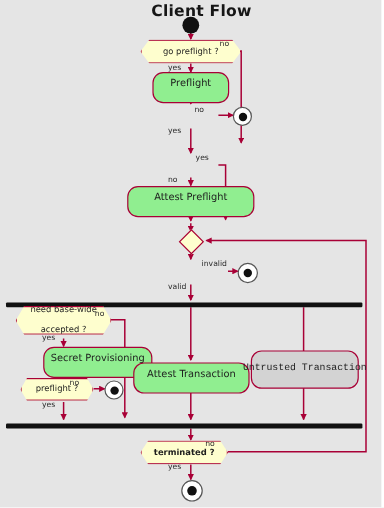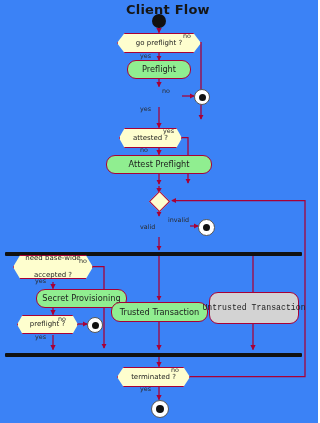--- a/index.html
+++ b/index.html
@@ -1,32 +1,32 @@
 <!DOCTYPE html>
 <html><head>
 <meta charset="utf-8">
 <style>
   html,body{margin:0;padding:0;background:#ffffff;}
   body{width:318px;height:423px;overflow:hidden;
        font-family:"DejaVu Sans","Liberation Sans",sans-serif;}
-  #stage{position:relative;width:318px;height:423px;background:#3b82f6;}
+  #stage{position:relative;width:318px;height:423px;background:#e5e5e5;}
   #wires{position:absolute;left:0;top:0;width:318px;height:423px;}
 
   .title{
     position:absolute;font-weight:bold;font-size:13px;color:#161616;
     white-space:nowrap;letter-spacing:.2px;
   }
 
   .act{
     position:absolute;box-sizing:border-box;
     border:1.3px solid #A80036;border-radius:9px;
     background:#90EE90;color:#1d1d1d;
     font-size:8.2px;line-height:1;
-    display:flex;align-items:center;justify-content:center;
-    white-space:nowrap;padding:0 6px;
+    display:flex;align-items:flex-end;justify-content:center;
+    white-space:nowrap;padding:12px 6px;
   }
   .act.gray{background:#D3D3D3;}
 
   .dia{
     position:absolute;box-sizing:border-box;
     color:#1d1d1d;font-size:7px;line-height:8.4px;
     display:flex;align-items:center;justify-content:center;text-align:center;
     background:#FEFECE;border:1.15px solid #A80036;
     clip-path:polygon(0% 50%, 9% 0%, 91% 0%, 100% 50%, 91% 100%, 9% 100%);
   }
@@ -135,34 +135,31 @@
     <span>Preflight</span>
   </div>
 
   <div class="lbl" style="left:162px;top:88px;">no</div>
   <div class="lbl" style="left:140px;top:106px;">yes</div>
 
   <div class="end" style="left:194px;top:89px;width:14px;height:14px;">
       <i style="width:7px;height:7px;"></i>
     </div>
 
-  <div class="dia" style="left:119px;top:128px;width:63px;height:20px;">
-    <span>attested ?</span>
-  </div>
   <div class="lbl" style="left:163px;top:128px;">yes</div>
   <div class="lbl" style="left:140px;top:147px;">no</div>
 
   <div class="act" style="left:106px;top:155px;width:106px;height:19px;">
     <span>Attest Preflight</span>
   </div>
 
   <div class="merge" style="left:152px;top:194px;width:13px;height:13px;"></div>
 
   <div class="lbl" style="left:168px;top:217px;">invalid</div>
-  <div class="lbl" style="left:140px;top:224px;">valid</div>
+  <div class="lbl" style="left:140px;top:236px;">valid</div>
 
   <div class="end" style="left:198px;top:219px;width:15px;height:15px;">
       <i style="width:7px;height:7px;"></i>
     </div>
 
   <div class="bar" style="left:5px;top:252px;width:297px;height:4px;"></div>
 
   <div class="dia" style="left:13px;top:255px;width:80px;height:24px;">
     <span>
       <span>need base-wide</span><br>
@@ -180,30 +177,30 @@
     <span>preflight ?</span>
   </div>
   <div class="lbl" style="left:58px;top:316px;">no</div>
   <div class="lbl" style="left:35px;top:334px;">yes</div>
 
   <div class="end" style="left:87px;top:317px;width:14px;height:14px;">
       <i style="width:7px;height:7px;"></i>
     </div>
 
   <div class="act" style="left:111px;top:302px;width:97px;height:20px;">
-    <span>Trusted Transaction</span>
+    <span>Attest Transaction</span>
   </div>
 
   <div class="act gray" style="left:209px;top:292px;width:90px;height:32px;font-family:Liberation Mono, monospace;">
     <span>Untrusted Transaction</span>
   </div>
 
   <div class="bar" style="left:5px;top:353px;width:297px;height:4px;"></div>
 
-  <div class="dia" style="left:117px;top:367px;width:73px;height:20px;">
+  <div class="dia" style="left:117px;top:367px;width:73px;height:20px;font-weight:bold;">
     <span>terminated ?</span>
   </div>
   <div class="lbl" style="left:171px;top:367px;">no</div>
   <div class="lbl" style="left:140px;top:386px;">yes</div>
 
   <div class="end" style="left:151px;top:400px;width:16px;height:16px;">
       <i style="width:8px;height:8px;"></i>
     </div>
 
 </div>

